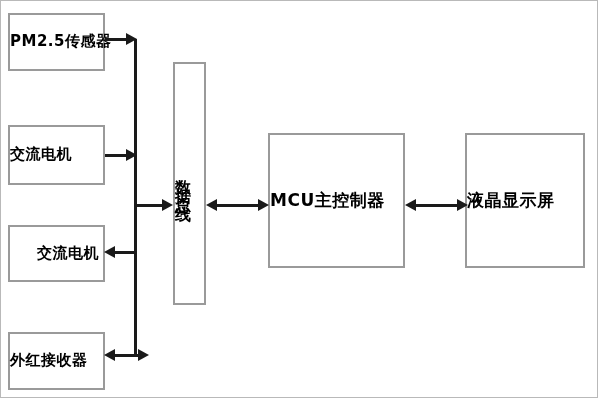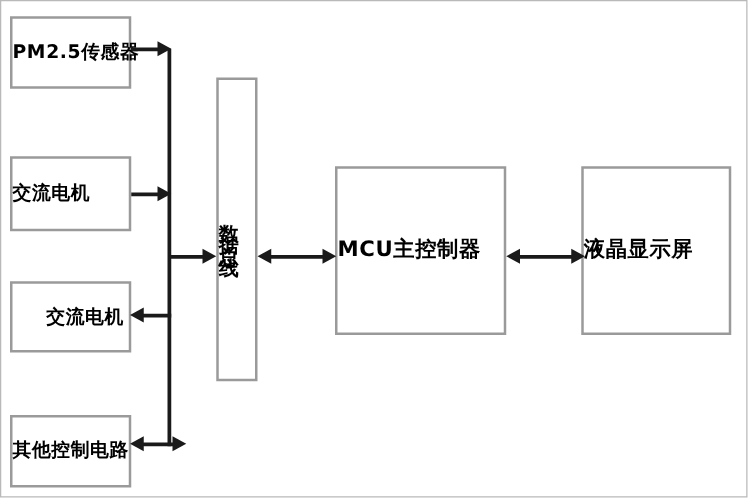--- a/index.html
+++ b/index.html
@@ -125,21 +125,21 @@
 
   <div class="node" id="node-ir">
     <span class="node-label">交流电机</span>
   </div>
 
   <div class="node" id="node-motor">
     <span class="node-label">交流电机</span>
   </div>
 
   <div class="node" id="node-other">
-    <span class="node-label">其他控制电路</span>
+    <span class="node-label">外红接收器</span>
   </div>
 
   <div class="node" id="node-bus">
     <span class="node-label">数据总线</span>
   </div>
 
   <div class="node" id="node-lcd">
     <span class="node-label">液晶显示屏</span>
   </div>
 

